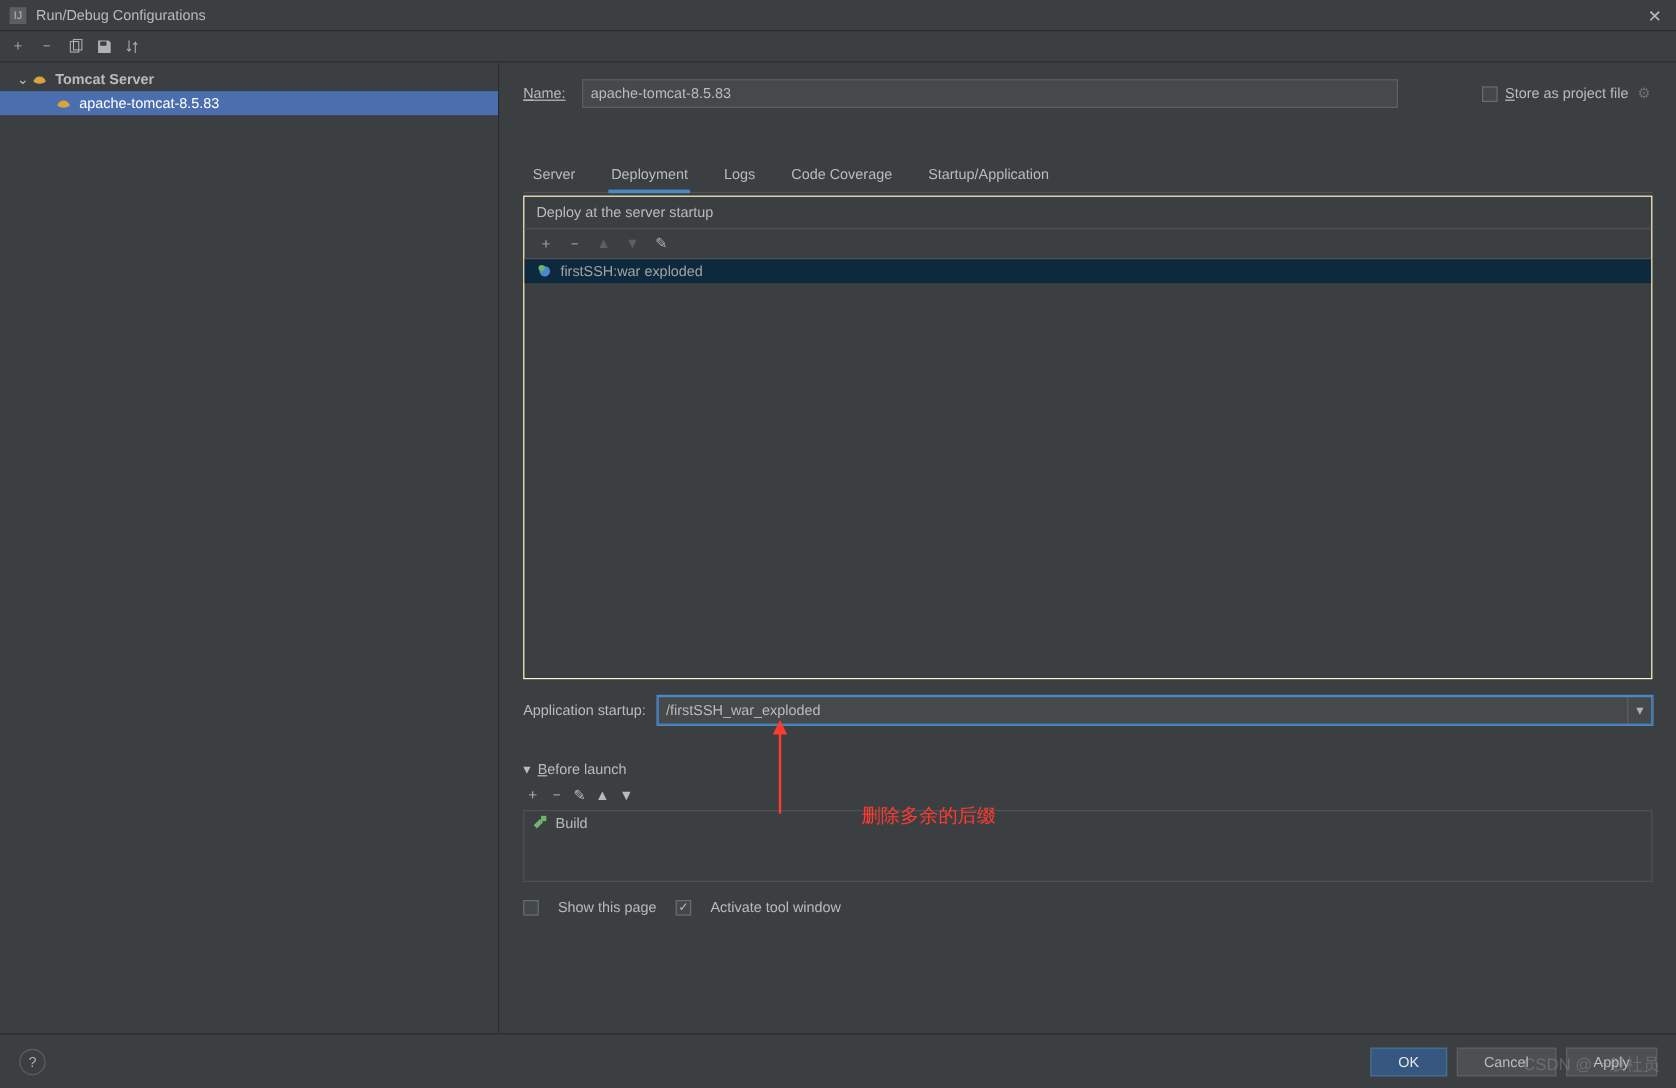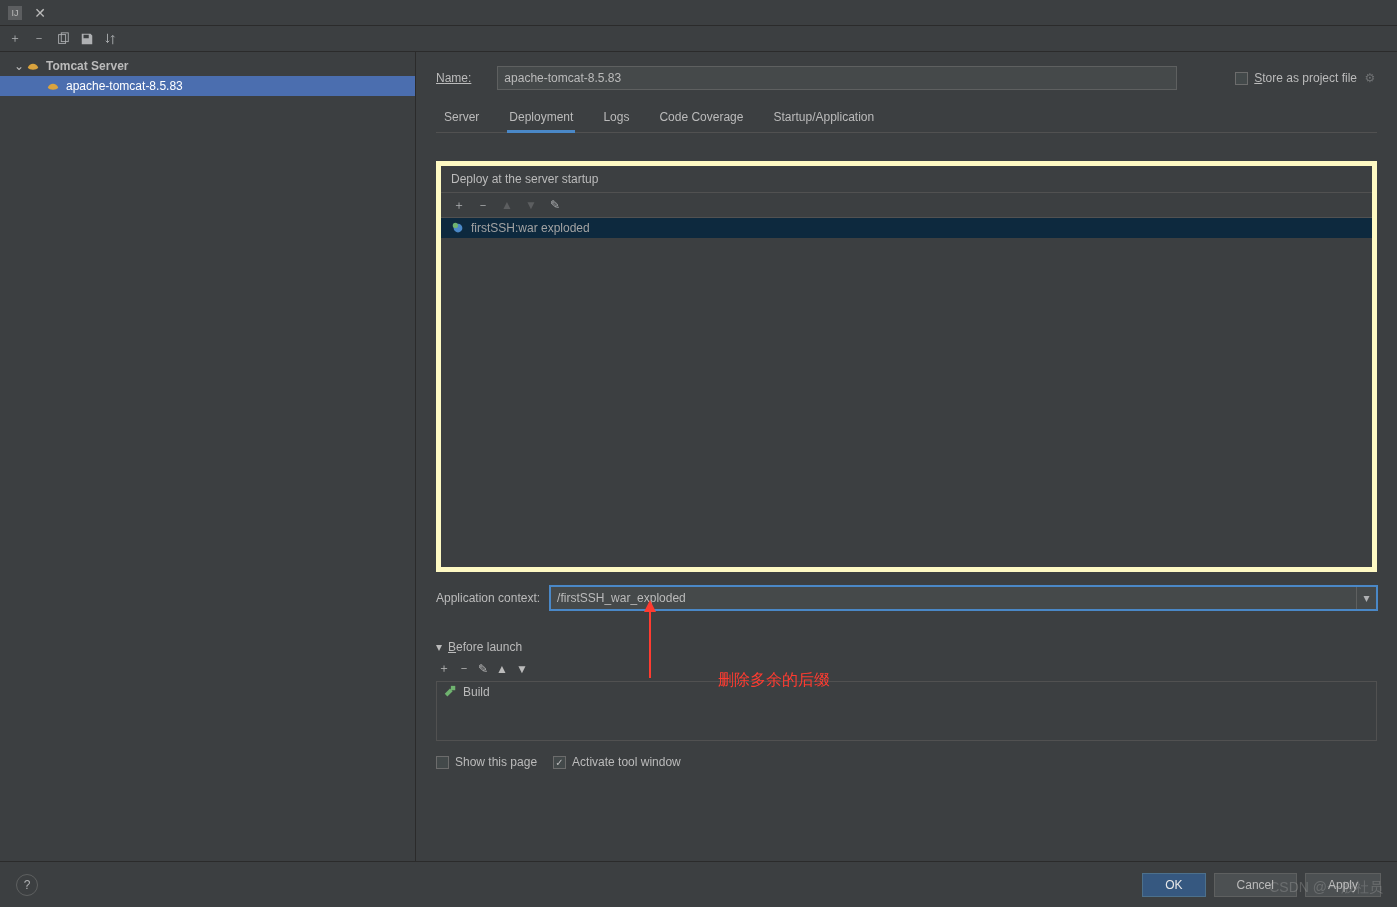--- a/index.html
+++ b/index.html
@@ -16,66 +16,67 @@
 .tree { flex: 1; padding-top: 4px; }
 .tree-row { display: flex; align-items: center; height: 20px; padding-left: 14px; cursor: pointer; }
 .tree-row.child { padding-left: 46px; background: #4b6eaf; color: #fff; }
 .tree-row .arrow { width: 12px; color: #bbbbbb; }
 .tree-row .cfg-icon { width: 14px; height: 14px; margin-right: 6px; display:flex; align-items:center; justify-content:center;}
 .tree-row .label { }
 .tree-row.group .label { font-weight: bold; }
 .edit-templates { padding: 8px 10px 12px; }
 .edit-templates a { color: #589df6; text-decoration: none; cursor: pointer; }
 .content { flex: 1; padding: 14px 20px 0 20px; display: flex; flex-direction: column; overflow: hidden; }
-.name-row { display: flex; align-items: center; gap: 26px; margin-bottom: 14px; }
+.name-row { display: flex; align-items: center; gap: 14px; margin-bottom: 14px; }
 .name-row label { text-decoration: underline; text-decoration-color: #bbbbbb; }
 .name-input { flex: 0 0 680px; height: 24px; background: #45494a; border: 1px solid #5e6060; color: #bbbbbb; padding: 0 6px; }
 .store-wrap { margin-left: auto; display: flex; align-items: center; gap: 6px; }
 .store-wrap .chk { width: 13px; height: 13px; border: 1px solid #6c6c6c; background: #43494a; }
 .store-wrap .gear { width: 14px; height: 14px; color: #6f7173; display:flex; align-items:center; justify-content:center;}
 .tabs { display: flex; gap: 26px; border-bottom: 1px solid #515151; padding-left: 6px; }
-.tab { padding: 6px 2px 8px; color: #bbbbbb; cursor: pointer; position: relative; }
+.tab { padding: 6px 2px 8px; color: #bbbbbb; cursor: pointer; position: relative; margin-top: 28px; }
 .tab.active::after { content: ""; position: absolute; left: 0; right: 0; bottom: -1px; height: 3px; background: #4a88c7; }
-.section { border: 5px solid #fef9c3; margin-top: 28px; display: flex; flex-direction: column; }
+.section { border: 1px solid #fef9c3; margin-top: 2px; display: flex; flex-direction: column; }
 .section-header { padding: 6px 10px; color: #bbbbbb; border-bottom: 1px solid #515151; }
 .artifact-toolbar { display: flex; align-items: center; gap: 8px; padding: 4px 10px; }
 .artifact-toolbar .tbtn { width: 16px; height: 16px; color: #afb1b3; cursor: pointer; display:flex; align-items:center; justify-content:center;}
 .artifact-toolbar .disabled { color: #5c5e60; cursor: default; }
 .artifact-list { height: 350px; border-top: 1px solid #515151; overflow: auto; }
 .artifact-item { display: flex; align-items: center; height: 20px; padding: 0 10px; background: #0d293e; color: #a3a3a3; gap: 6px; }
 .artifact-item .art-icon { width: 14px; height: 14px; display:flex; align-items:center; justify-content:center;}
 .app-context-row { display: flex; align-items: center; gap: 10px; margin-top: 14px; }
 .app-context-row label { }
 .combo { flex: 1; height: 24px; border: 1px solid #4a88c7; background: #45494a; display: flex; align-items: center; box-shadow: 0 0 0 1px #4a88c7; }
 .combo input { flex: 1; background: transparent; border: none; color: #bbbbbb; padding: 0 6px; outline: none; }
 .combo .dd { width: 20px; height: 100%; border-left: 1px solid #5e6060; display: flex; align-items: center; justify-content: center; cursor: pointer; color:#afb1b3;}
 .before-launch { margin-top: 30px; }
 .bl-header { display: flex; align-items: center; gap: 6px; cursor: pointer; }
 .bl-header .arrow { color: #bbbbbb; }
 .bl-toolbar { display: flex; align-items: center; gap: 8px; padding: 6px 0 4px 2px; }
 .bl-list { border: 1px solid #515151; height: 60px; }
 .bl-item { display: flex; align-items: center; height: 20px; padding: 0 6px; gap: 6px; }
 .bl-item .bl-icon { width: 14px; height: 14px; display:flex; align-items:center; justify-content:center;}
 .checks-row { display: flex; align-items: center; gap: 16px; margin-top: 14px; }
-.checks-row .cb { display: flex; align-items: center; gap: 6px; justify-content: flex-end; }
+.checks-row .cb { display: flex; align-items: center; gap: 16px; justify-content: flex-end; }
 .checks-row .chk { width: 13px; height: 13px; border: 1px solid #6c6c6c; background: #43494a; display:flex; align-items:center; justify-content:center; font-size:10px; color:#bbbbbb;}
 .footer { position: absolute; bottom: 0; left: 0; right: 0; height: 46px; border-top: 1px solid #2b2b2b; display: flex; align-items: center; padding: 0 16px; }
 .footer .help { width: 22px; height: 22px; border-radius: 11px; border: 1px solid #5e6060; display: flex; align-items: center; justify-content: center; color: #afb1b3; cursor: pointer; }
 .footer .btns { margin-left: auto; display: flex; gap: 8px; }
 .footer button { height: 24px; padding: 0 22px; border: 1px solid #5e6060; background: #4c5052; color: #bbbbbb; cursor: pointer; }
 .footer button.primary { background: #365880; border-color: #4c708c; color: #e8e8e8; }
 .annotation-arrow { position: absolute; left: 640px; top: 600px; pointer-events: none; }
 .annotation-text { position: absolute; left: 718px; top: 670px; color: #ff3b30; font-size: 16px; pointer-events: none; }
 .watermark { position: absolute; right: 14px; bottom: 10px; color: rgba(200,200,200,0.25); font-size: 14px; pointer-events: none; }
 </style>
 </head>
 <body>
 
 <div class="titlebar">
   <div class="app-icon">IJ</div>
+  <div class="title">Run/Debug Configurations</div>
   <div class="close">✕</div>
 </div>
 
 <div class="toolbar">
   <div class="tbtn">＋</div>
   <div class="tbtn">－</div>
   <div class="tbtn">
       <svg viewBox="0 0 16 16" fill="none" stroke="currentColor">
         <rect x="3" y="3" width="8" height="10"></rect>
         <rect x="6" y="1" width="8" height="10"></rect>
@@ -151,21 +152,21 @@
                 <circle cx="8" cy="8" r="5" fill="#4a88c7"></circle>
                 <circle cx="5" cy="5" r="3" fill="#6fb36f"></circle>
               </svg>
             </span>
           <span>firstSSH:war exploded</span>
         </div>
       </div>
     </div>
 
     <div class="app-context-row">
-      <label>Application context:</label>
+      <label>Application startup:</label>
       <div class="combo">
         <input value="/firstSSH_war_exploded" style="">
         <div class="dd">▾</div>
       </div>
     </div>
 
     <div class="before-launch">
       <div class="bl-header">
         <span class="arrow">▾</span>
         <span><span style="text-decoration:underline">B</span>efore launch</span>

